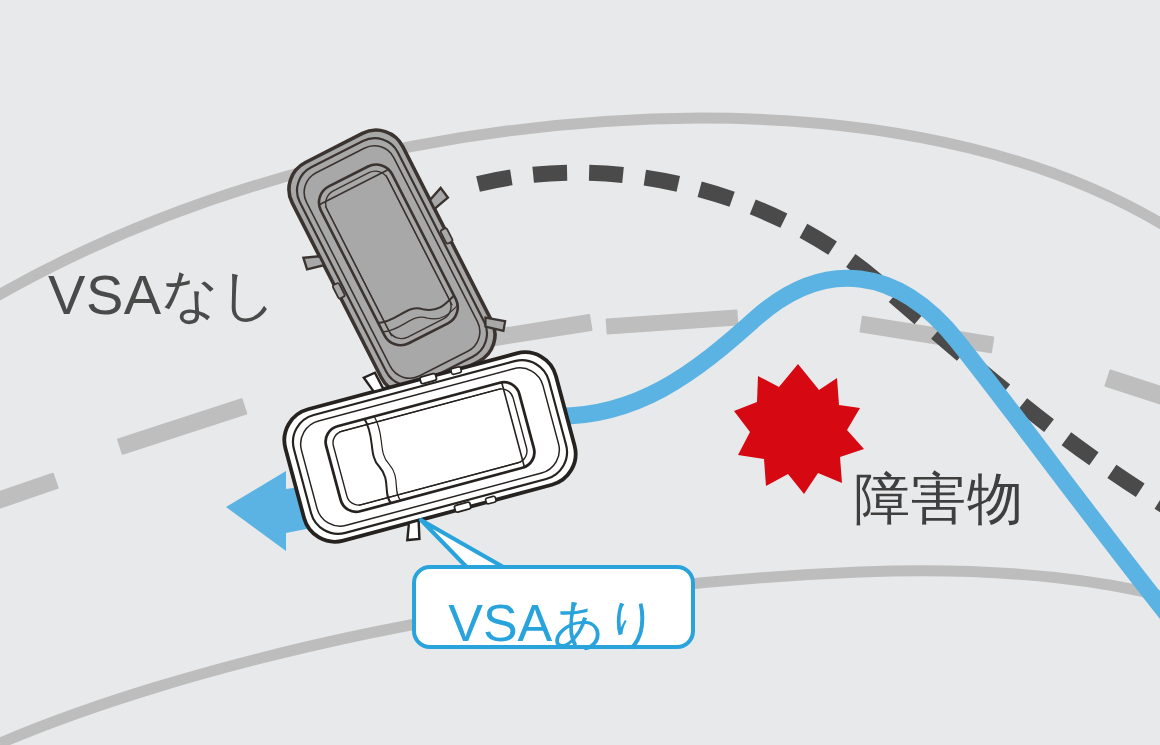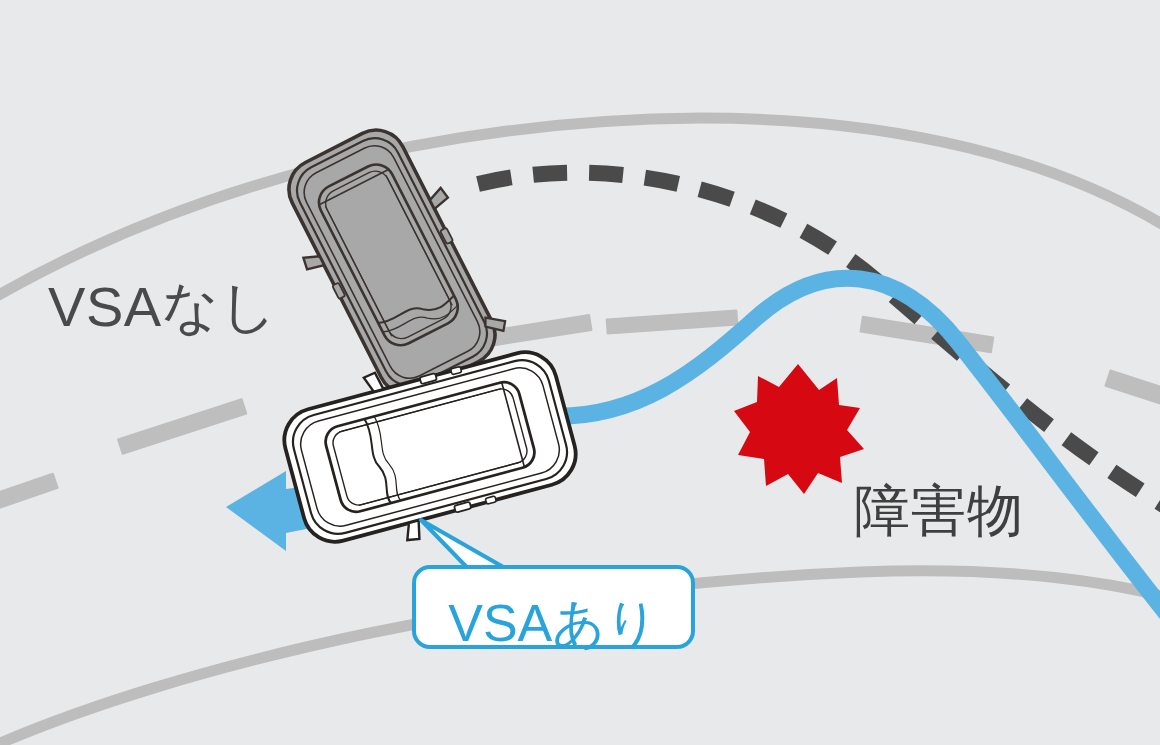--- a/index.html
+++ b/index.html
@@ -20,21 +20,20 @@
     position: absolute;
     inset: 0;
     width: 1160px;
     height: 745px;
   }
   .label-text {
     position: absolute;
     white-space: nowrap;
     font-weight: 400;
     letter-spacing: 0.01em;
-    margin-top: 12px;
   }
   #label-no-vsa {
     left: 48px;
     top: 258px;
     font-size: 56px;
     color: #4a4a4a;
   }
   #label-obstacle {
     left: 854px;
     top: 462px;

